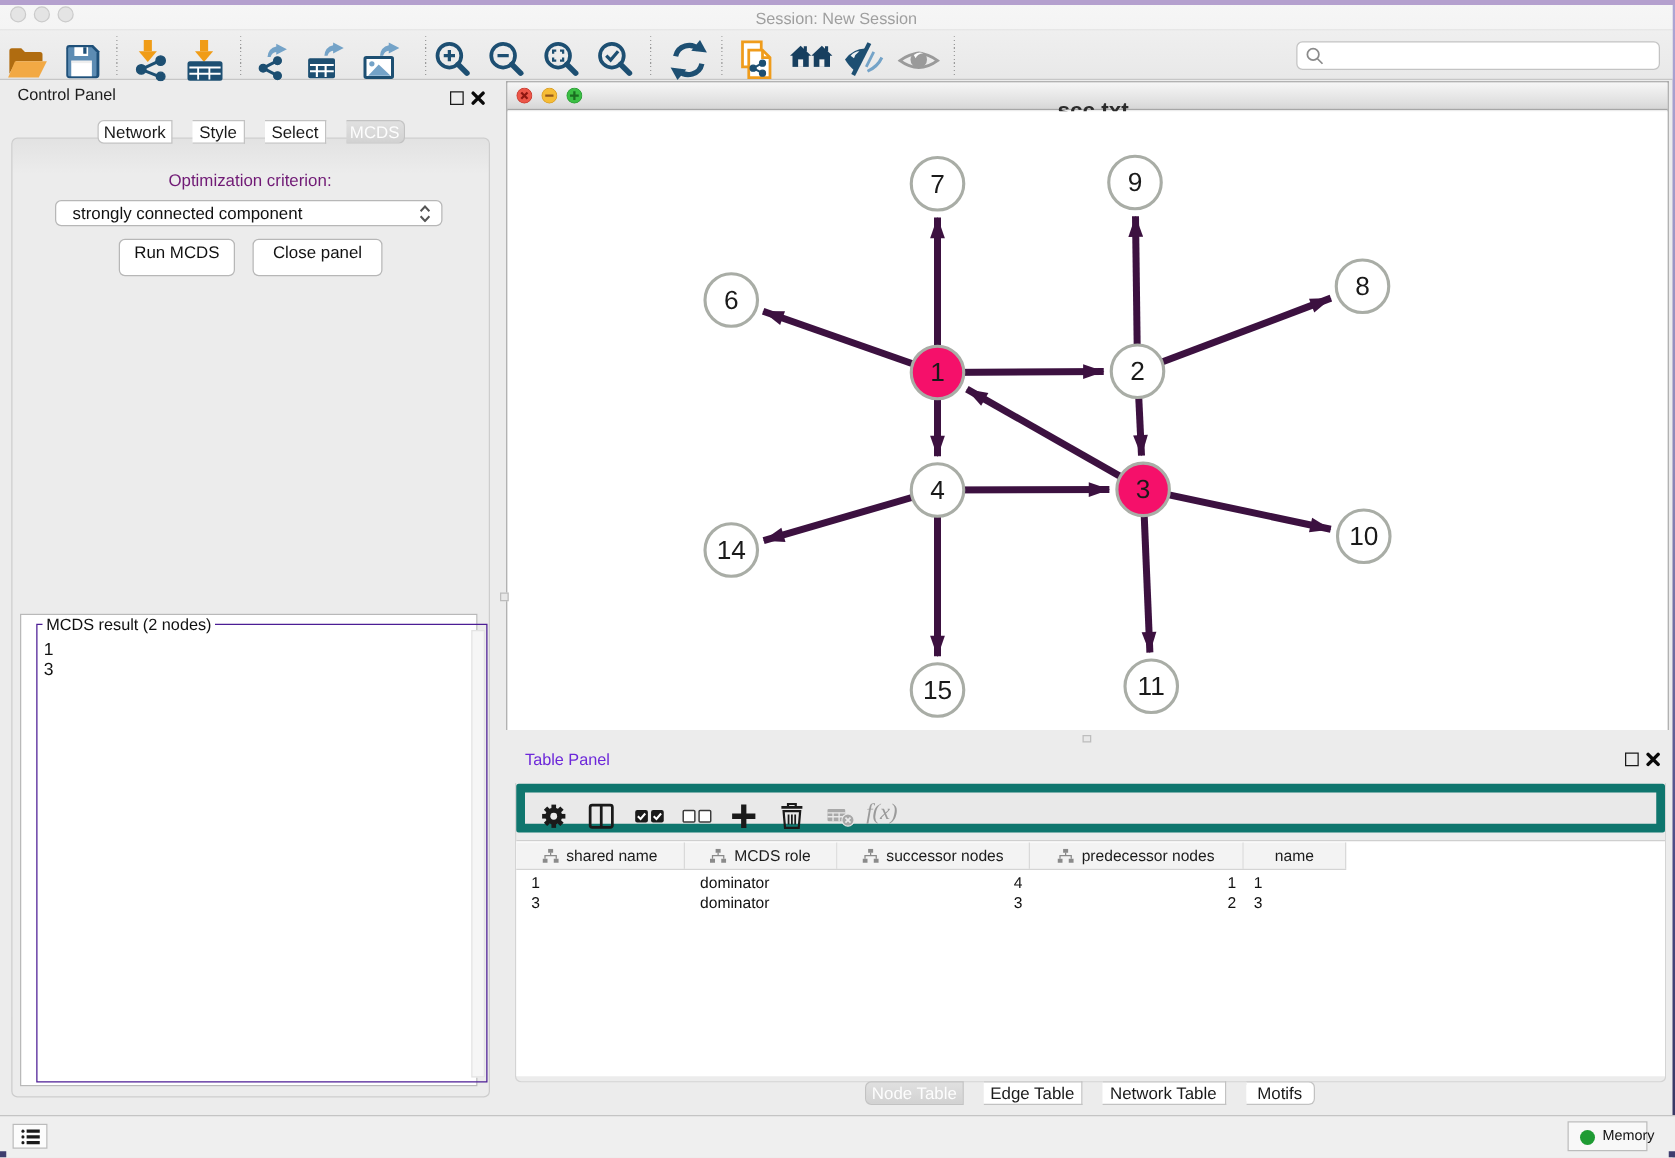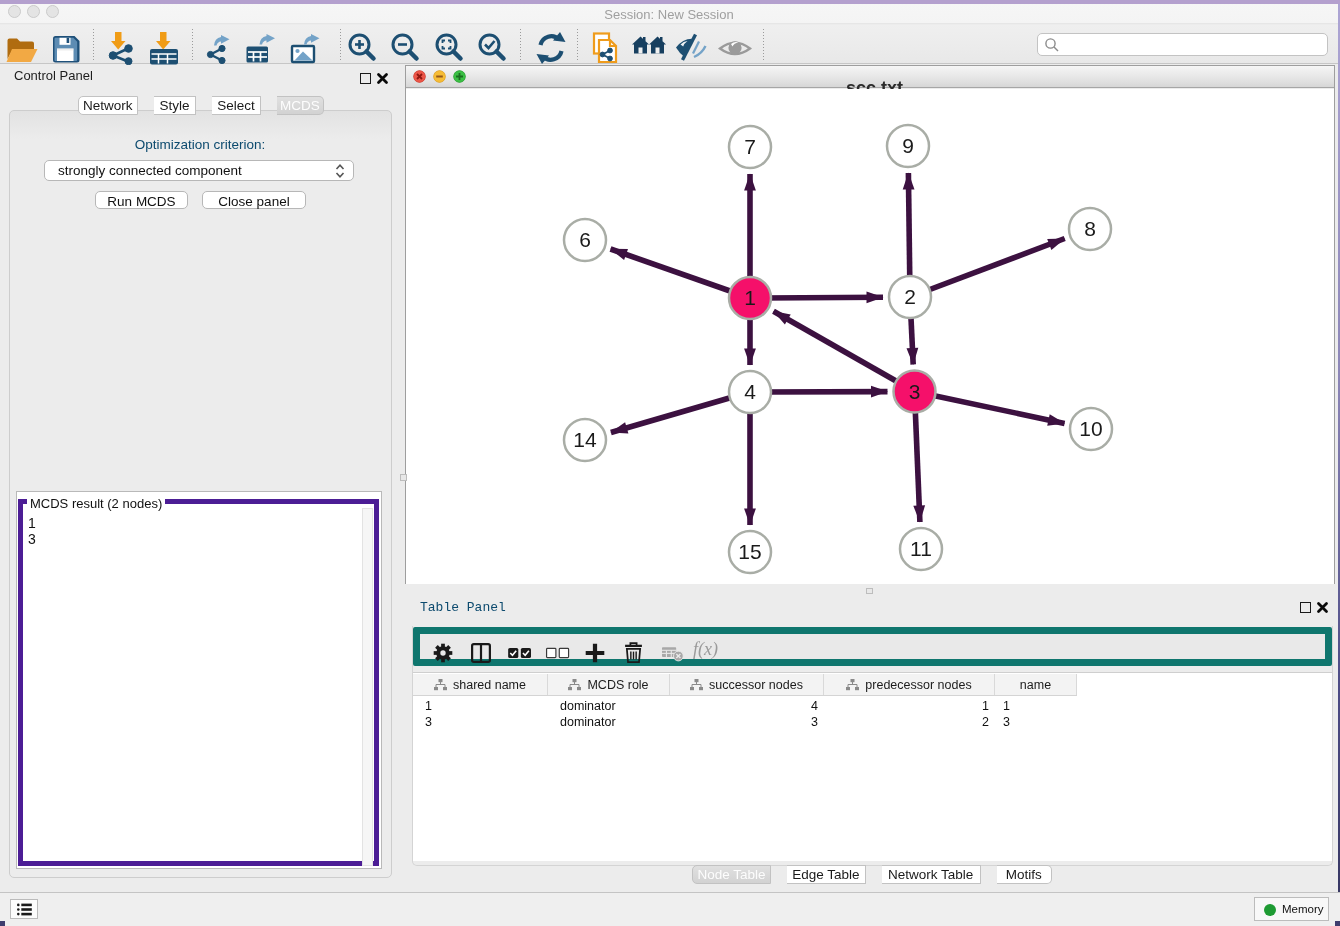--- a/index.html
+++ b/index.html
@@ -23,55 +23,55 @@
 #cp-title { left:14px; top:68px; font-size:13px; color:#1d1d1d; }
 #cp-panel { left:9px; top:110px; width:383px; height:768px; border:1px solid #cdcdcd; border-radius:5px;
   background:linear-gradient(#e2e2e2,#ececec 28px,#ececec); }
 .tab-row { height:19px; display:flex; font-size:13.5px;gap:16px; }
 .tab-row .t { background:#fff; border:1px solid #c2c2c2; border-left:none; color:#1a1a1a;
   display:flex; align-items:center; justify-content:center; }
 .tab-row .t:first-child { border-left:1px solid #c2c2c2; border-radius:5px 0 0 5px; }
 .tab-row .t:last-child { border-radius:0 5px 5px 0;text-align:right; }
 .tab-row .t.sel { background:linear-gradient(#e0e0e0,#d2d2d2); color:#fdfdfd; }
 #cp-tabs { left:78px; top:96px; width:246px; }
-#opt-label { left:0px; top:137px; width:400px; text-align:center; font-size:13.5px; color:#0c4a6e; }
+#opt-label { left:0px; top:137px; width:400px; text-align:center; font-size:13.5px; color:#701a75; }
 #combo { left:44px; top:160px; width:310px; height:21px; background:#fff; border:1px solid #b7b7b7;
   border-radius:5px; font-size:13.5px; color:#111; line-height:19px; padding-left:13px; }
 .btn { background:#fff; border:1px solid #b7b7b7; border-radius:5px; font-size:13.5px; color:#111;
-  text-align:center; height:18px; line-height:20px; }
+  text-align:center; height:30px; line-height:20px; }
 #mcds-box { left:16px; top:491px; width:366px; height:378px; background:#fff; border:1px solid #b9b9b9; }
-#mcds-fs { left:1px; top:7px; width:361px; height:367px; border:5px solid #4c1d95; }
+#mcds-fs { left:12px; top:7px; width:361px; height:367px; border:1px solid #4c1d95; }
 #mcds-legend { left:4px; top:-8px; background:#fff; padding:0 3px; font-size:13px; color:#111; }
 #mcds-sb { right:1px; top:4px; width:11px; height:358px; background:#f6f6f6; border:1px solid #e3e3e3; }
 #mcds-txt { left:5px; top:11px; font-size:14px; color:#111; line-height:16px; }
 
 
 #frame { left:405px; top:65px; width:930px; height:519px; border:1px solid #9e9e9e; border-bottom:none; }
 #frame-tb { left:0; top:0; width:928px; height:22px;
   background:linear-gradient(#f6f6f6,#e0e0e0 75%,#d6d6d6); border-bottom:1px solid #a6a6a6; }
 #frame-title { width:100%; text-align:center; font-size:18px; font-weight:bold; color:#2b2b2b; top:12px; padding-left:9px; }
 .tlb { width:13px; height:13px; border-radius:50%; top:4px; }
 #canvas { left:0; top:23px; width:928px; height:495px; background:#fff; }
 .handle { background:#e8e8e8; border:1px solid #bdbdbd; }
 
 
-#tp-title { left:420px; top:600px; font-size:13px; color:#0c4a6e;font-family:Liberation Mono, monospace; }
+#tp-title { left:420px; top:600px; font-size:13px; color:#6d28d9; }
 #tp-toolbar { left:413px; top:627px; width:919px; height:39px; background:#e9e9e9;
   border:7px solid #0f766e; border-radius:2px;padding-left:16px; }
 #tp-white { left:413px; top:672px; width:919px; height:189px; background:#fff; border-top:1px solid #cfcfcf; }
 #tp-outer { left:412px; top:626px; width:921px; height:240px; border:1px solid #d4d4d4; border-top:none; border-radius:0 0 5px 5px; }
 .th svg.oc { margin-right:6px; }
 .th { top:1px; height:21px; background:#f3f3f3; border-right:1px solid #d9d9d9; font-size:12.5px;
   color:#1c1c1c; display:flex; align-items:center; justify-content:center; }
 .td { font-size:12.5px; color:#111; position:absolute; }
 #bot-tabs { left:692px; top:865px; width:360px; }
 #bot-tabs .t { font-size:13.5px; }
 #statusbar { left:0; top:892px; width:1340px; height:34px; background:#efefef; border-top:1px solid #c4c4c4; }
 #listbtn { left:10px; top:899px; width:28px; height:20px; background:#fcfcfc; border:1px solid #bbbbbb; }
-#membtn { left:1254px; top:897px; width:75px; height:24px; background:#f8f8f8; border:1px solid #bcbcbc;
+#membtn { left:1254px; top:897px; width:64px; height:24px; background:#f8f8f8; border:1px solid #bcbcbc;
   font-size:11.5px; color:#111; }
 .corner { width:5px; height:5px; background:#3e3d6e; }
 </style>
 </head>
 <body>
 <div id="topstrip" class="abs"></div>
 <div id="rightstrip" class="abs"></div>
 
 <div id="header" class="abs">
   <div class="tl abs" style="left:8px"></div>

